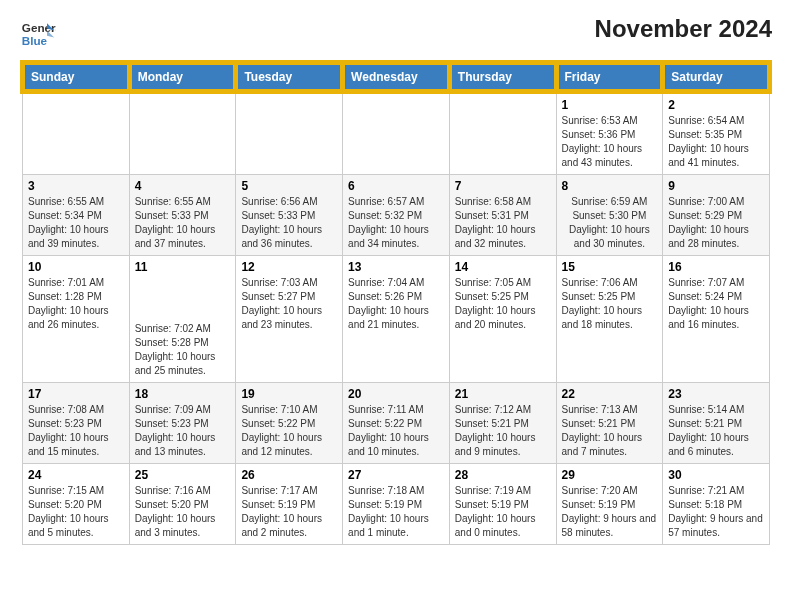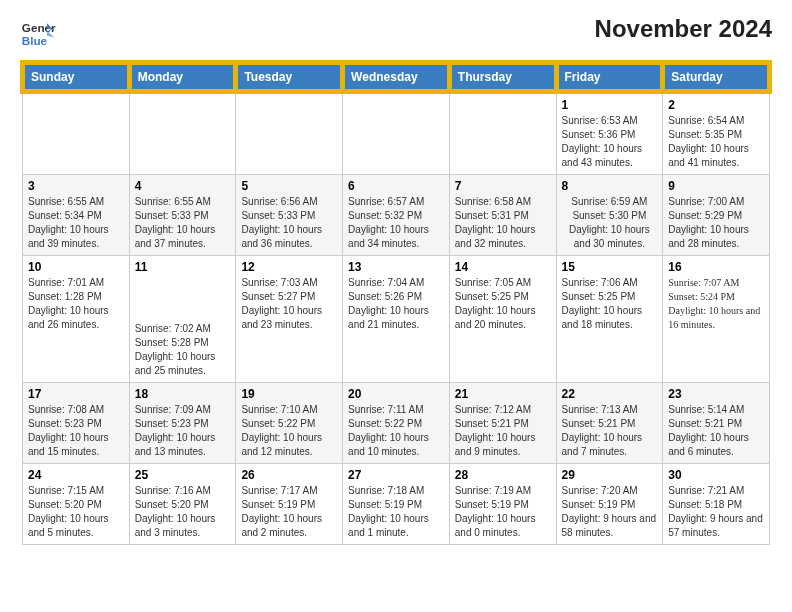--- a/index.html
+++ b/index.html
@@ -203,21 +203,21 @@
 Daylight: 10 hours and 20 minutes.</div>
         </td>
         <td>
           <span class="day-number">15</span>
           <div class="day-detail" style="white-space: pre-line;">Sunrise: 7:06 AM
 Sunset: 5:25 PM
 Daylight: 10 hours and 18 minutes.</div>
         </td>
         <td>
           <span class="day-number">16</span>
-          <div class="day-detail" style="white-space: pre-line; font-family: Liberation Serif, serif;">Sunrise: 7:07 AM
+          <div class="day-detail" style="white-space: pre-line;">Sunrise: 7:07 AM
 Sunset: 5:24 PM
 Daylight: 10 hours and 16 minutes.</div>
         </td>
       </tr>
       <tr>
         <td>
           <span class="day-number">17</span>
           <div class="day-detail" style="white-space: pre-line;">Sunrise: 7:08 AM
 Sunset: 5:23 PM
 Daylight: 10 hours and 15 minutes.</div>

